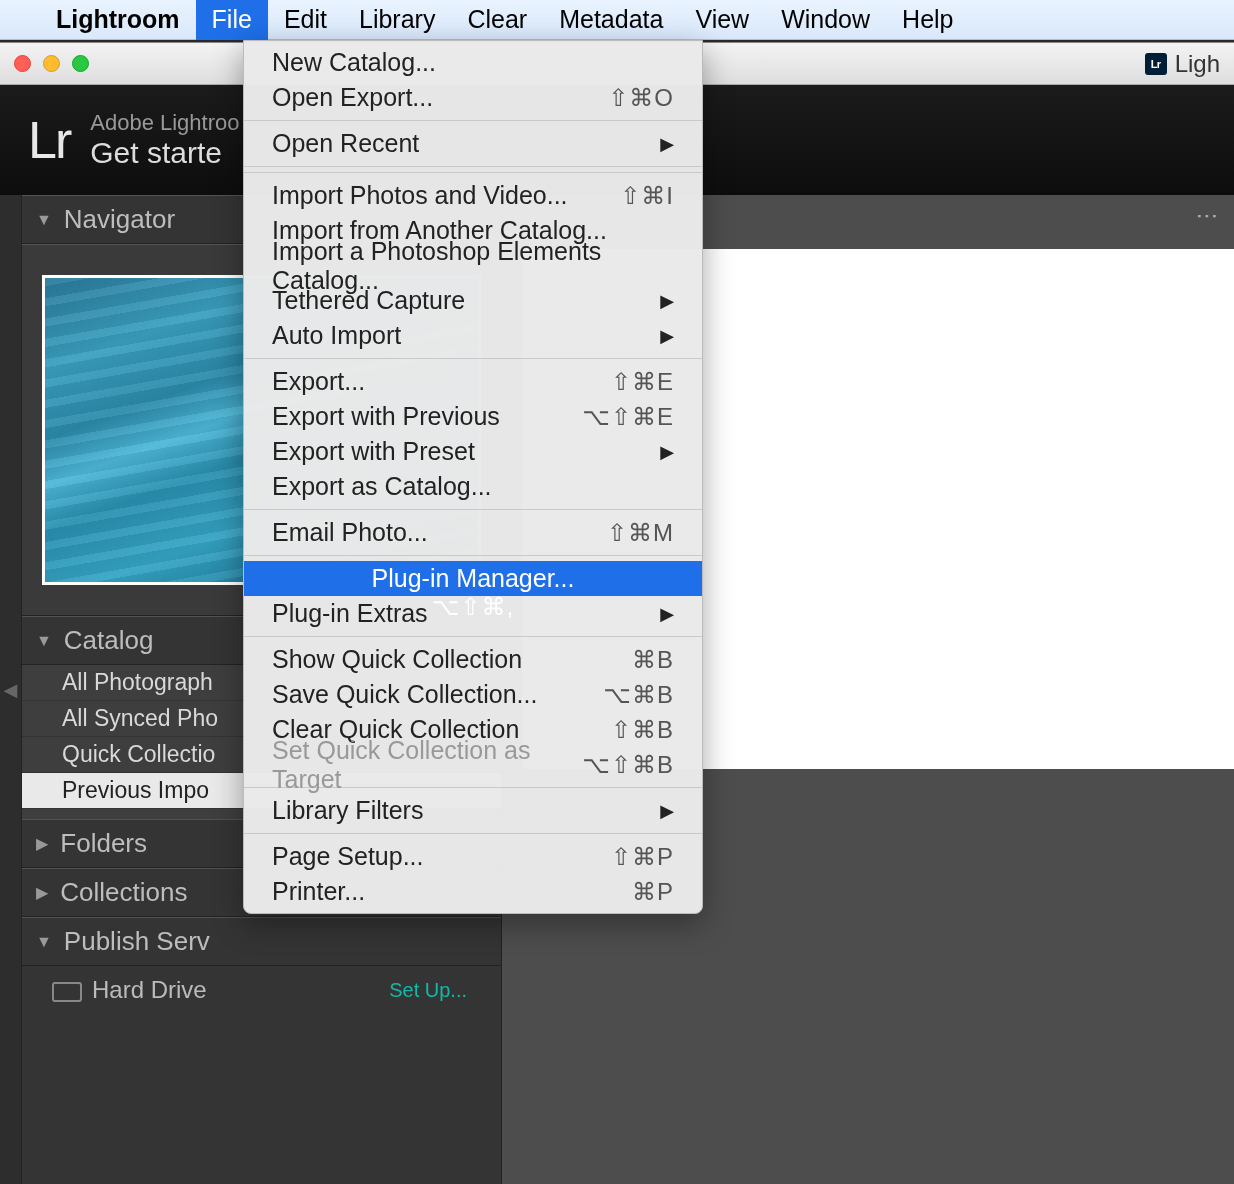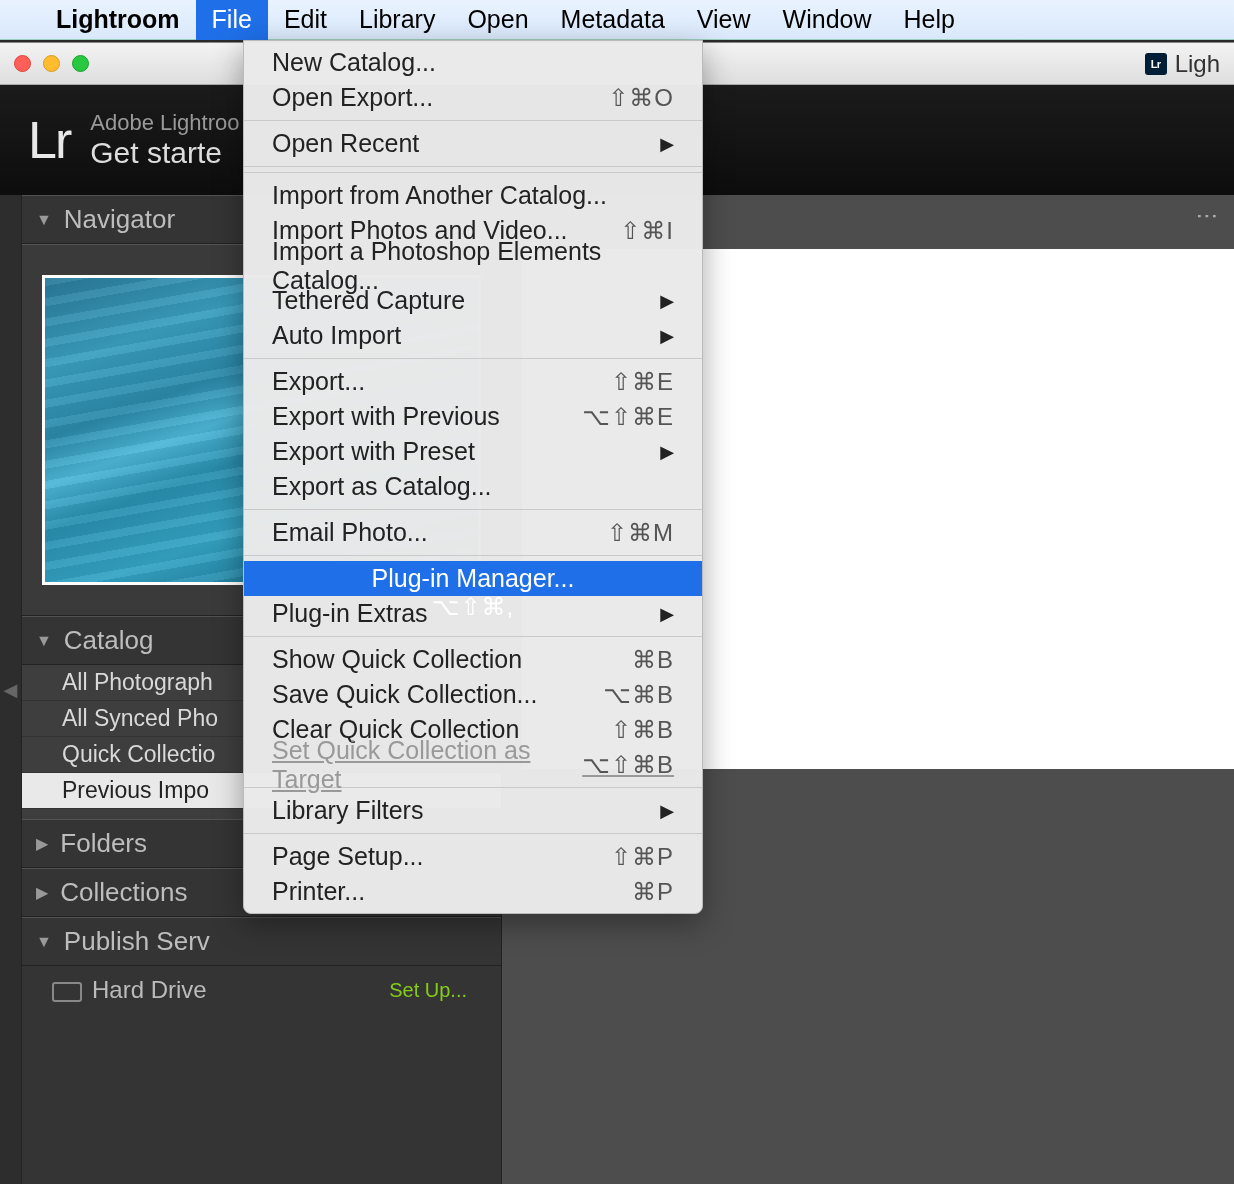--- a/index.html
+++ b/index.html
@@ -48,43 +48,43 @@
   .thumb { width:100%; height:310px; border:3px solid #fff; background:
     linear-gradient(160deg, #2a7a9a 0%, #3aa0c0 20%, #2b8aaa 35%, #4db8d8 45%, #2a90b0 55%, #35a5c5 70%, #2080a0 85%, #1a6888 100%);
     position:relative;}
   .thumb::after{content:"";position:absolute;inset:0;background:
     repeating-linear-gradient(170deg, rgba(255,255,255,0.06) 0 8px, rgba(0,0,0,0.06) 8px 20px);}
   
   .preview-box { position:absolute; top:54px; left:20px; width:810px; height:520px; background:#fff; border-radius:2px;}
   
   .pub-row { padding:10px 34px 10px 30px; display:flex; align-items:center; justify-content:space-between; color:#bbb; font-size:24px;}
   .pub-row .hd-icon { display:inline-block; width:30px; height:20px; border:2px solid #888; border-radius:3px; margin-right:10px; vertical-align:middle;}
-  .setup { color:#84cc16; font-size:20px;}
+  .setup { color:#14b8a6; font-size:20px;}
 
   
   .dropdown { position:absolute; top:40px; left:243px; width:460px; background:rgba(234,234,234,0.985); border:1px solid #bbb; border-radius:0 0 8px 8px; box-shadow:0 10px 30px rgba(0,0,0,0.35); padding:4px 0; z-index:100; font-size:25px; color:#222;}
   .dd-item { display:flex; align-items:center; justify-content:space-between; padding:3px 28px; height:35px;}
   .dd-item.highlight { background:#1f6fe8; color:#fff;flex-direction:column;}
-  .dd-item.disabled { color:#999;text-decoration:underline;}
+  .dd-item.disabled { color:#999;}
   .dd-sep { height:1px; background:#c9c9c9; margin:5px 0;}
   .dd-shortcut { color:#555; font-size:24px; letter-spacing:1px;}
   .dd-item.highlight .dd-shortcut { color:#fff;}
   .tri-r { font-size:18px;}
 </style>
 </head>
 <body>
 
 <div class="menubar">
   <span class="apple-logo"></span>
   <div class="mb-item appname">Lightroom</div>
   <div id="mb-items" style="display: contents;"></div>
 <div class="mb-item active">File</div>
     <div class="mb-item">Edit</div>
     <div class="mb-item">Library</div>
-    <div class="mb-item">Open</div>
+    <div class="mb-item">Clear</div>
     <div class="mb-item">Metadata</div>
     <div class="mb-item">View</div>
     <div class="mb-item">Window</div>
     <div class="mb-item">Help</div>
   </div>
 
 <div class="window">
   <div class="titlebar">
     <div class="traffic">
       <div class="dot red"></div>
@@ -162,25 +162,25 @@
       <span class="dd-shortcut">⇧⌘O</span>
     </div>
     <div class="dd-sep"></div>
     <div class="dd-item">
       <span>Open Recent</span>
       <span class="tri-r">▶</span>
     </div>
     <div class="dd-sep"></div>
     <div class="dd-sep"></div>
     <div class="dd-item">
-      <span>Import from Another Catalog...</span>
-    </div>
-    <div class="dd-item">
       <span>Import Photos and Video...</span>
       <span class="dd-shortcut">⇧⌘I</span>
+    </div>
+    <div class="dd-item">
+      <span>Import from Another Catalog...</span>
     </div>
     <div class="dd-item">
       <span>Import a Photoshop Elements Catalog...</span>
     </div>
     <div class="dd-item">
       <span>Tethered Capture</span>
       <span class="tri-r">▶</span>
     </div>
     <div class="dd-item">
       <span>Auto Import</span>

